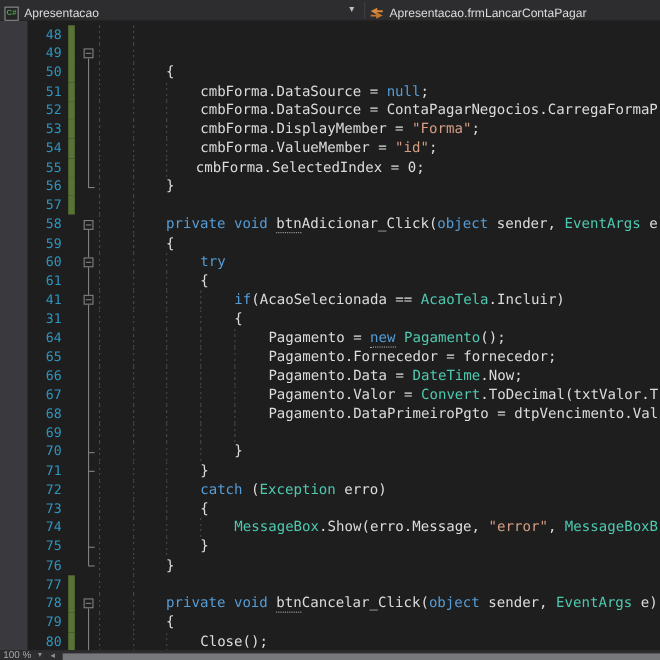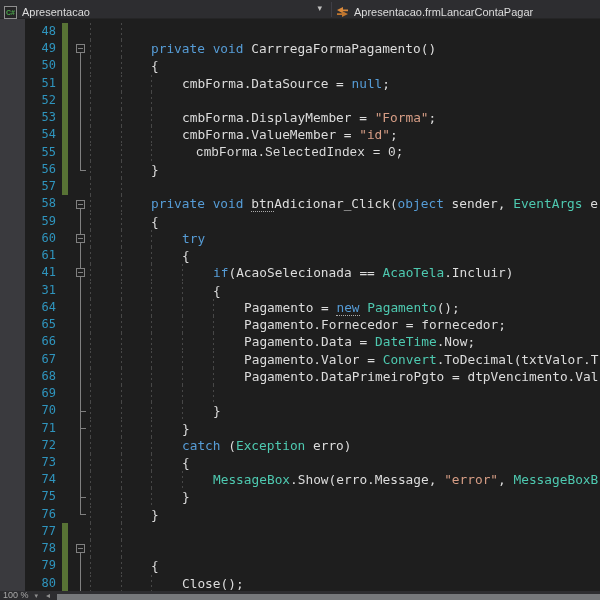--- a/index.html
+++ b/index.html
@@ -81,21 +81,20 @@
           <div class="chbar"></div>
           <div class="guide" style="left: 90px;"></div>
           <div class="guide" style="left: 121px;"></div>
         </div>
         <div class="code-line" style="top: 21.24px;">
           <div class="lineno">49</div>
           <div class="chbar"></div>
           <div class="guide" style="left: 90px;"></div>
           <div class="guide" style="left: 121px;"></div>
           <div class="foldbox" style="top: 4.12px;"></div>
-          <div class="codetext" style="left: 151px;"><span class="tk-k">private</span><span class="tk-p"> </span><span class="tk-k">void</span><span class="tk-p"> CarrregaFormaPagamento()</span></div>
         </div>
         <div class="code-line" style="top: 38.48px; padding-left: 14px;">
           <div class="lineno">50</div>
           <div class="chbar"></div>
           <div class="guide" style="left: 90px;"></div>
           <div class="guide" style="left: 121px;"></div>
           <div class="codetext" style="left: 151px;"><span class="tk-p">{</span></div>
         </div>
         <div class="code-line" style="top: 55.72px;">
           <div class="lineno">51</div>
@@ -104,20 +103,21 @@
           <div class="guide" style="left: 121px;"></div>
           <div class="guide" style="left: 151px;"></div>
           <div class="codetext" style="left: 182px;"><span class="tk-p">cmbForma.DataSource = </span><span class="tk-k">null</span><span class="tk-p">;</span></div>
         </div>
         <div class="code-line" style="top: 72.96px;">
           <div class="lineno">52</div>
           <div class="chbar"></div>
           <div class="guide" style="left: 90px;"></div>
           <div class="guide" style="left: 121px;"></div>
           <div class="guide" style="left: 151px;"></div>
+          <div class="codetext" style="left: 182px;"><span class="tk-p">cmbForma.DataSource = ContaPagarNegocios.CarregaFormaP</span></div>
         </div>
         <div class="code-line" style="top: 90.2px;">
           <div class="lineno">53</div>
           <div class="chbar"></div>
           <div class="guide" style="left: 90px;"></div>
           <div class="guide" style="left: 121px;"></div>
           <div class="guide" style="left: 151px;"></div>
           <div class="codetext" style="left: 182px;"><span class="tk-p">cmbForma.DisplayMember = </span><span class="tk-s">"Forma"</span><span class="tk-p">;</span></div>
         </div>
         <div class="code-line" style="top: 107.44px;">
@@ -127,21 +127,21 @@
           <div class="guide" style="left: 121px;"></div>
           <div class="guide" style="left: 151px;"></div>
           <div class="codetext" style="left: 182px;"><span class="tk-p">cmbForma.ValueMember = </span><span class="tk-s">"id"</span><span class="tk-p">;</span></div>
         </div>
         <div class="code-line" style="top: 124.68px;">
           <div class="lineno">55</div>
           <div class="chbar"></div>
           <div class="guide" style="left: 90px;"></div>
           <div class="guide" style="left: 121px;"></div>
           <div class="guide" style="left: 151px;"></div>
-          <div class="codetext" style="left: 196px; font-family: Liberation Mono, monospace;"><span class="tk-p">cmbForma.SelectedIndex = 0;</span></div>
+          <div class="codetext" style="left: 178px;"><span class="tk-p">cmbForma.SelectedIndex = 0;</span></div>
         </div>
         <div class="code-line" style="top: 141.92px;">
           <div class="lineno">56</div>
           <div class="chbar"></div>
           <div class="guide" style="left: 90px;"></div>
           <div class="guide" style="left: 121px;"></div>
           <div class="codetext" style="left: 151px;"><span class="tk-p">}</span></div>
         </div>
         <div class="code-line" style="top: 159.16px;">
           <div class="lineno">57</div>
@@ -302,20 +302,21 @@
           <div class="chbar"></div>
           <div class="guide" style="left: 90px;"></div>
           <div class="guide" style="left: 121px;"></div>
         </div>
         <div class="code-line" style="top: 521.2px;">
           <div class="lineno">78</div>
           <div class="chbar"></div>
           <div class="guide" style="left: 90px;"></div>
           <div class="guide" style="left: 121px;"></div>
           <div class="foldbox" style="top: 4.12px;"></div>
+          <div class="codetext" style="left: 151px;"><span class="tk-k">private</span><span class="tk-p"> </span><span class="tk-k">void</span><span class="tk-p"> </span><span class="tk-p du">btn</span><span class="tk-p">Cancelar_Click(</span><span class="tk-k">object</span><span class="tk-p"> sender, </span><span class="tk-t">EventArgs</span><span class="tk-p"> e)</span></div>
         </div>
         <div class="code-line" style="top: 538.44px;">
           <div class="lineno">79</div>
           <div class="chbar"></div>
           <div class="guide" style="left: 90px;"></div>
           <div class="guide" style="left: 121px;"></div>
           <div class="codetext" style="left: 151px;"><span class="tk-p">{</span></div>
         </div>
         <div class="code-line" style="top: 555.68px;">
           <div class="lineno">80</div>

